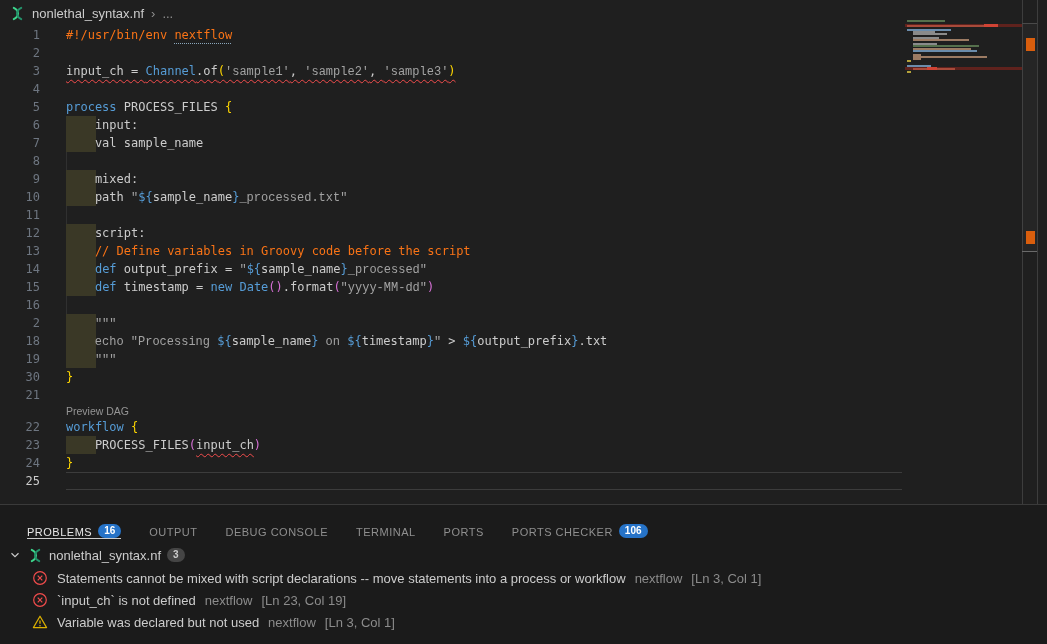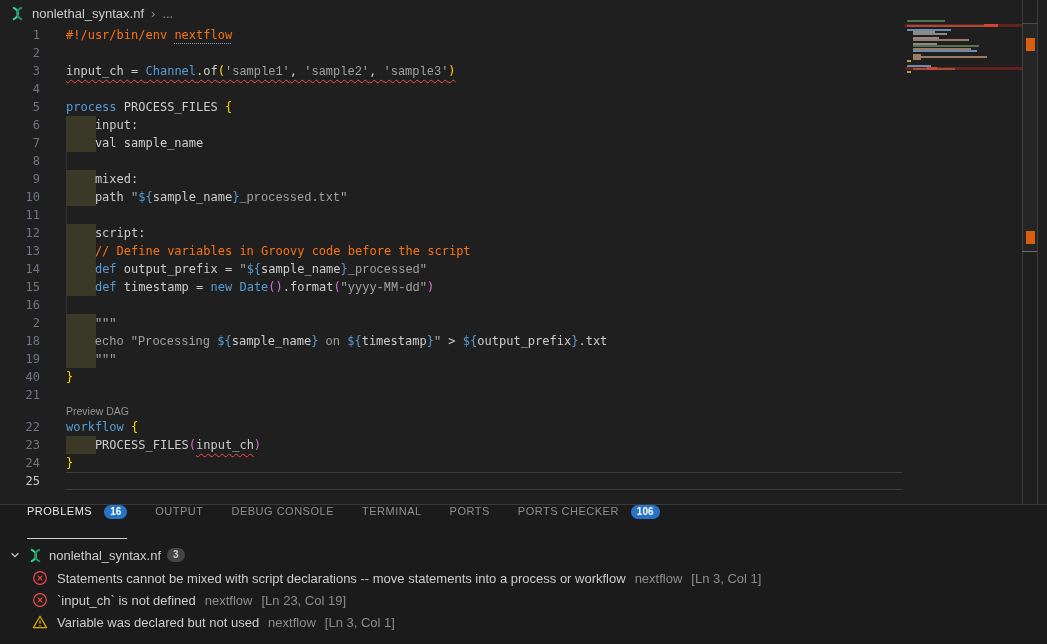--- a/index.html
+++ b/index.html
@@ -43,21 +43,21 @@
   .v-line { position:absolute; top:0; width:1px; height:504px; background:#3d3d3d; }
   .scroll-slider { position:absolute; left:1022px; top:23px; width:15px; height:229px;
                    background:rgba(120,120,120,0.08); border-top:1px solid #4a4a4a; border-bottom:1px solid #6a6a6a; }
   .ruler-mark { position:absolute; left:1026px; width:9px; height:13px; background:#d95e0d; }
 
   
   .panel { position:absolute; top:504px; left:0; width:1047px; height:140px;
            background:#1b1b1b; border-top:1px solid #3a3a3a; }
   .tabs { display:flex; align-items:stretch; gap:28px; padding-left:27px; height:34px;
           font-size:11px; letter-spacing:0.5px; color:#8f8f8f; }
-  .tab { display:flex; align-items:flex-start; gap:12px; cursor:pointer; border-bottom:1px solid transparent; }
+  .tab { display:flex; align-items:flex-end; gap:6px; cursor:pointer; border-bottom:1px solid transparent; }
   .tab.active { color:#e7e7e7; border-bottom-color:#cccccc; }
   .badge { background:#2673c8; color:#ffffff; border-radius:10px; padding:1px 6px 2px;
            font-size:10px; font-weight:bold; letter-spacing:0; }
   .count-badge { background:#454545; color:#cccccc; border-radius:9px; padding:1px 6px 2px;
                  font-size:10px; font-weight:bold; }
 
   .file-row { display:flex; align-items:center; gap:6px; height:24px; padding-left:8px;
               color:#cccccc; font-size:13px; margin-top:4px; }
   .problem-row { display:flex; align-items:center; gap:9px; height:22px; padding-left:32px;
                  font-size:13px; color:#cccccc; }
@@ -166,21 +166,21 @@
         <span class="gutter">18</span>
         <div class="indent-block"></div>
         <span class="ltext"><span class="tk str">    echo "Processing </span><span class="tk kw">${</span><span class="tk fg">sample_name</span><span class="tk kw">}</span><span class="tk str"> on </span><span class="tk kw">${</span><span class="tk fg">timestamp</span><span class="tk kw">}</span><span class="tk str">"</span><span class="tk fg"> &gt; </span><span class="tk kw">${</span><span class="tk fg">output_prefix</span><span class="tk kw">}</span><span class="tk fg">.txt</span></span>
       </div>
       <div class="code-row">
         <span class="gutter">19</span>
         <div class="indent-block"></div>
         <span class="ltext"><span class="tk fg">    </span><span class="tk str">"""</span></span>
       </div>
       <div class="code-row">
-        <span class="gutter">40</span>
+        <span class="gutter">30</span>
         <span class="ltext"><span class="tk b1">}</span></span>
       </div>
       <div class="code-row">
         <span class="gutter">21</span>
         <span class="ltext"></span>
       </div>
       <div class="codelens-row">Preview DAG</div>
       <div class="code-row">
         <span class="gutter">22</span>
         <span class="ltext"><span class="tk kw">workflow</span><span class="tk fg"> </span><span class="tk b1">{</span></span>

